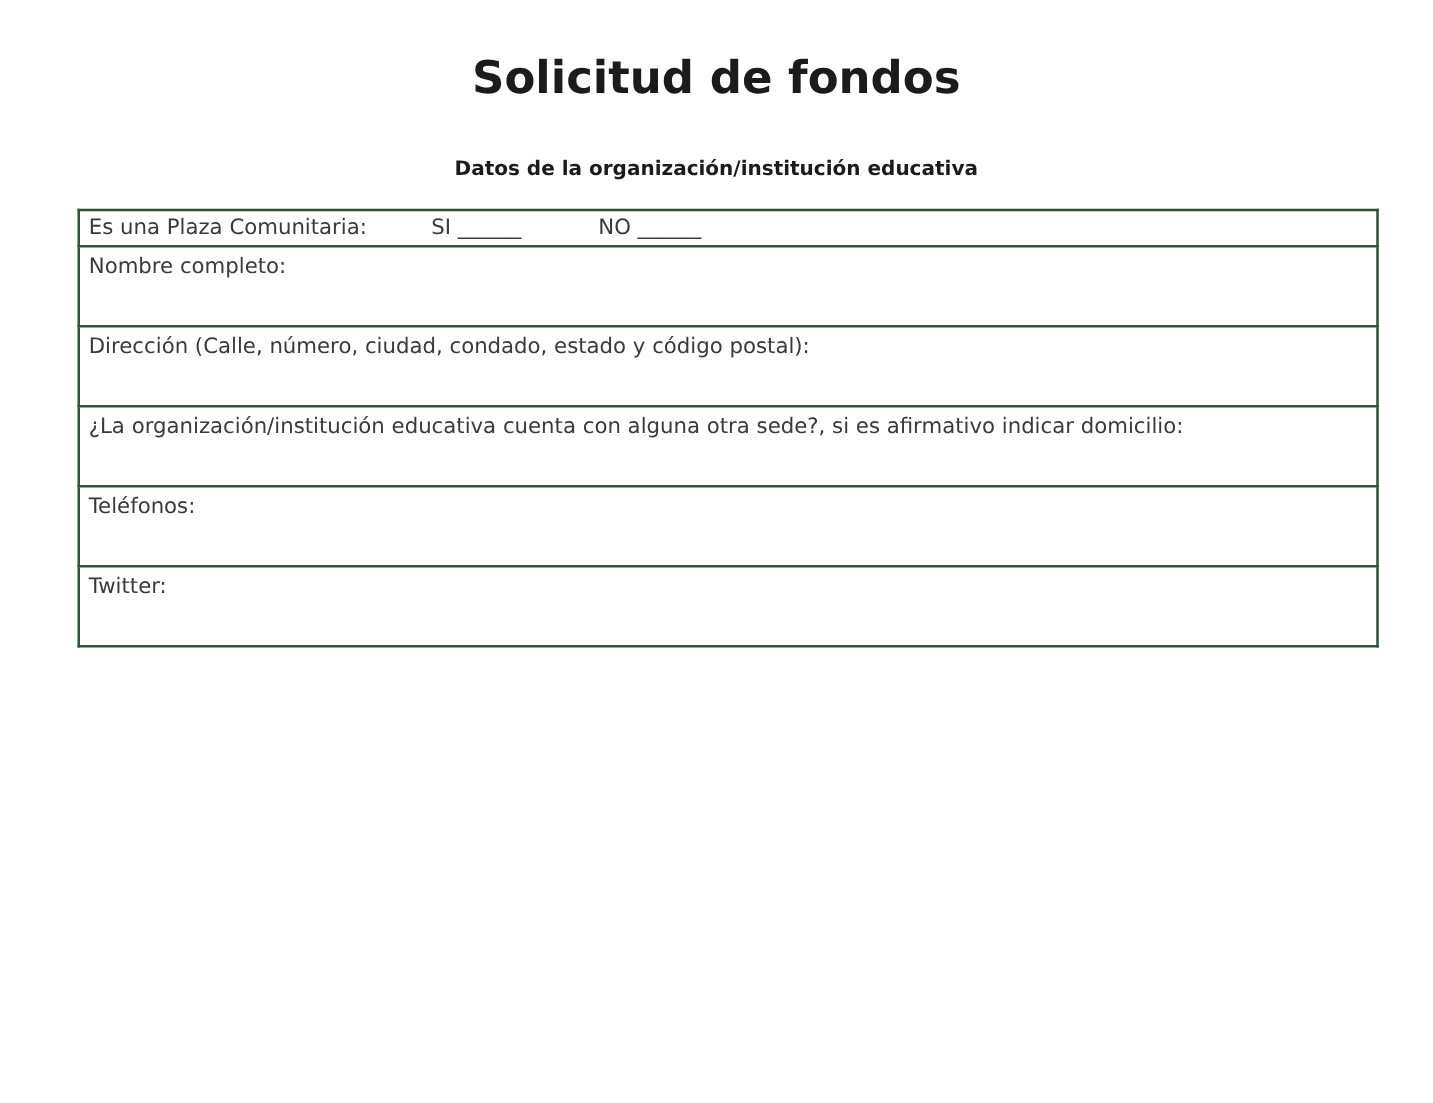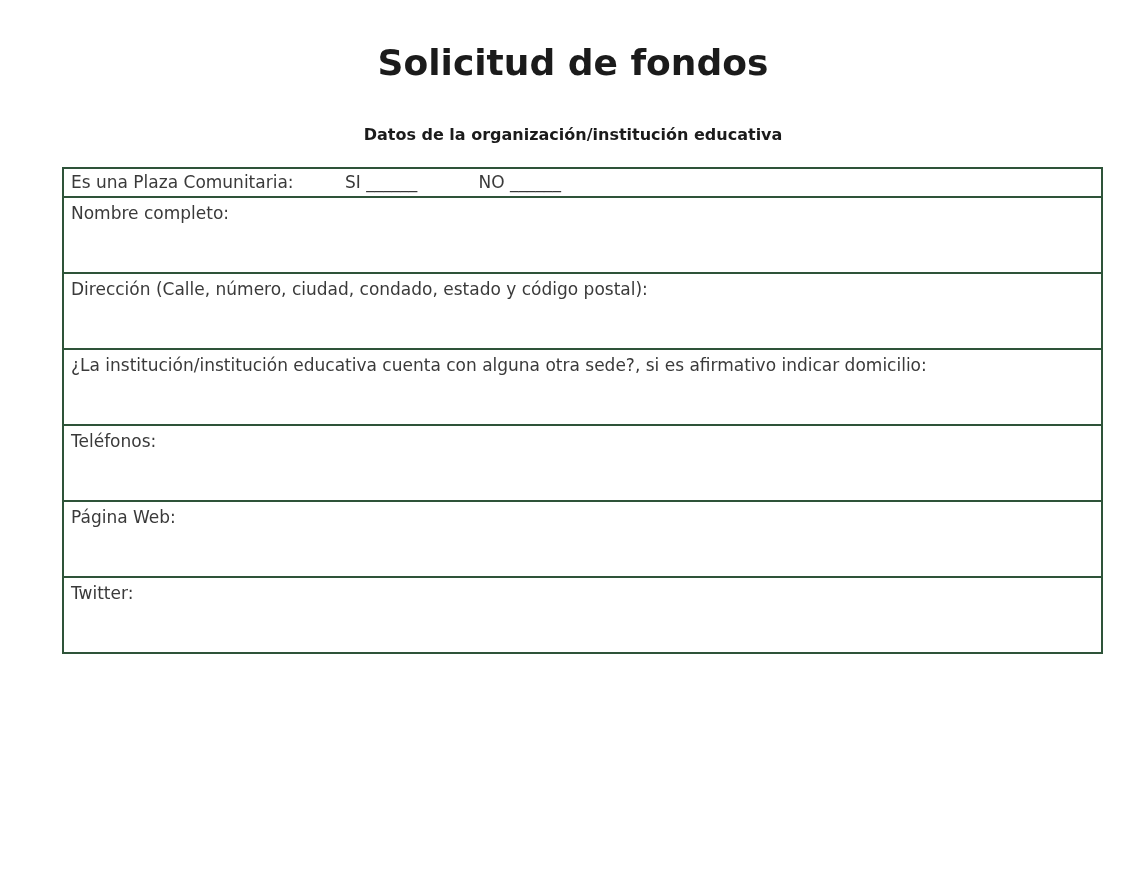--- a/index.html
+++ b/index.html
@@ -38,21 +38,21 @@
     padding: 2px 8px 2px 7px;
     font-size: 17px;
     line-height: 23px;
     color: #3a3a3a;
     vertical-align: middle;
     white-space: nowrap;
     overflow: hidden;
   }
   tr.row-single td { height: 25px; }
   tr.row-tall td {
-    height: 76px;
+    height: 64px;
     vertical-align: top;
     padding-top: 4px;
   }
   .opt-a { display: inline-block; margin-left: 46px; }
   .opt-b { display: inline-block; margin-left: 56px; text-align: center; }
 </style>
 </head>
 <body>
 
 <div>
@@ -79,35 +79,30 @@
       </tr>
 
       <tr class="row-tall">
         <td>
           <span>Dirección (Calle, número, ciudad, condado, estado y código postal):</span>
         </td>
       </tr>
 
       <tr class="row-tall">
         <td>
-          <span>¿La institución/institución educativa cuenta con alguna otra sede?, si es afirmativo indicar domicilio:</span>
+          <span>¿La organización/institución educativa cuenta con alguna otra sede?, si es afirmativo indicar domicilio:</span>
         </td>
       </tr>
 
       <tr class="row-tall">
         <td>
           <span>Teléfonos:</span>
         </td>
       </tr>
 
-      <tr class="row-tall">
-        <td>
-          <span>Página Web:</span>
-        </td>
-      </tr>
 
 
       <tr class="row-tall">
         <td>
           <span>Twitter:</span>
         </td>
       </tr>
 
 
     </tbody>

